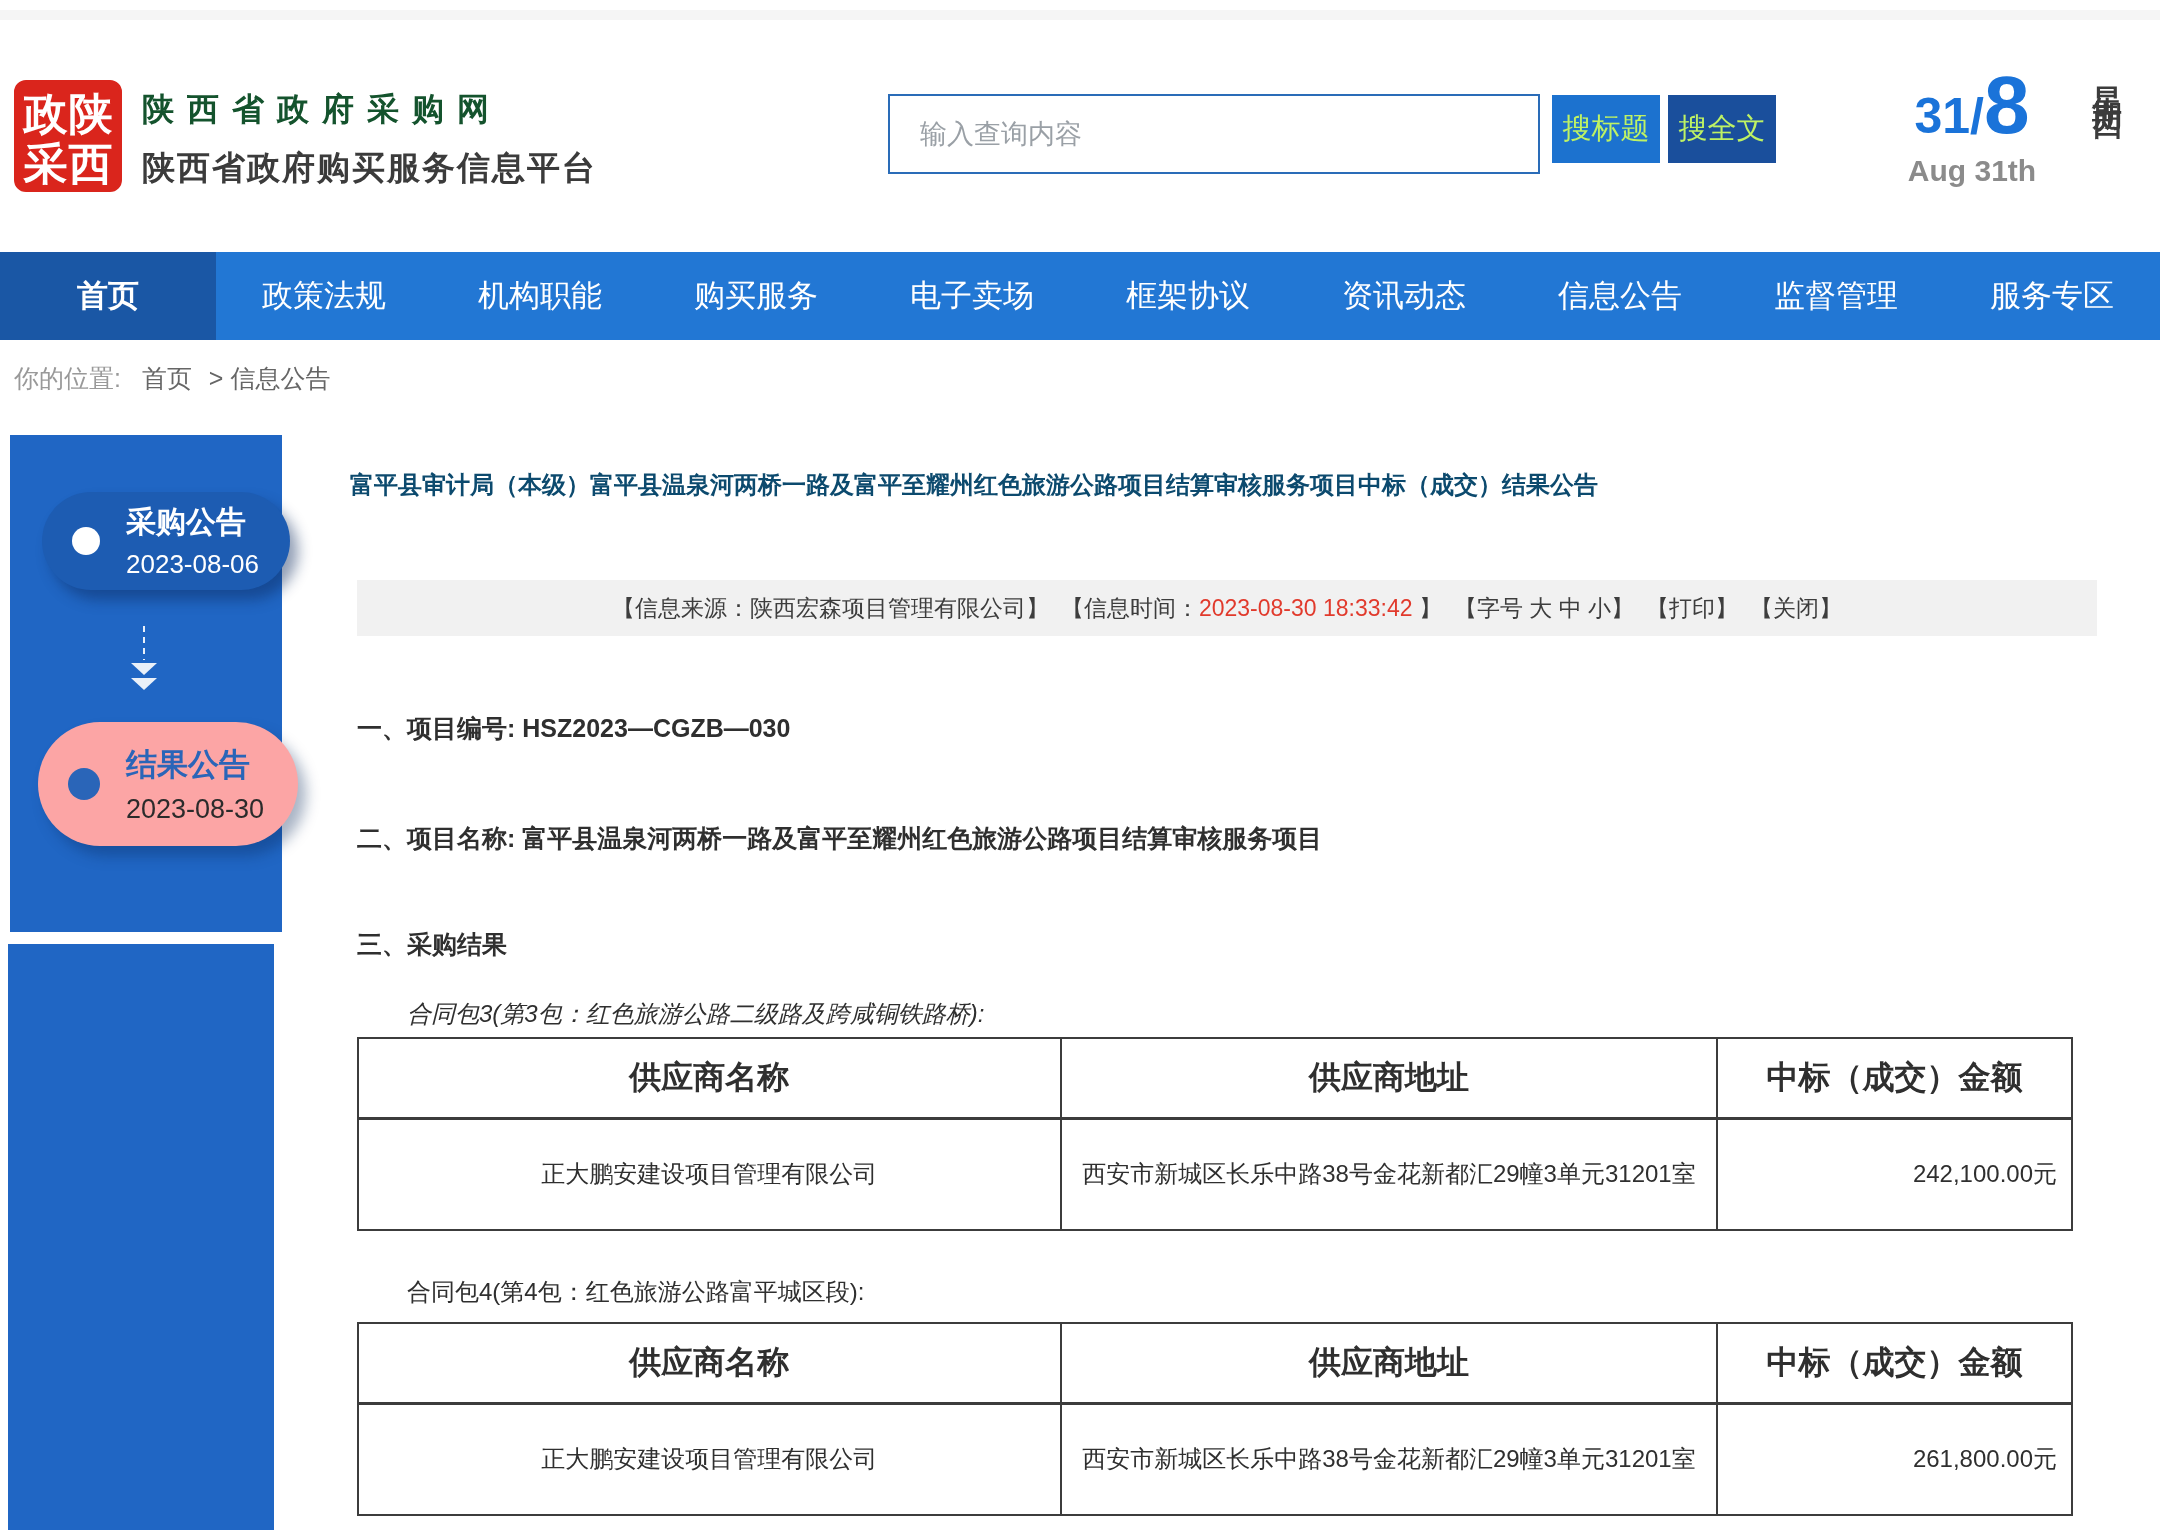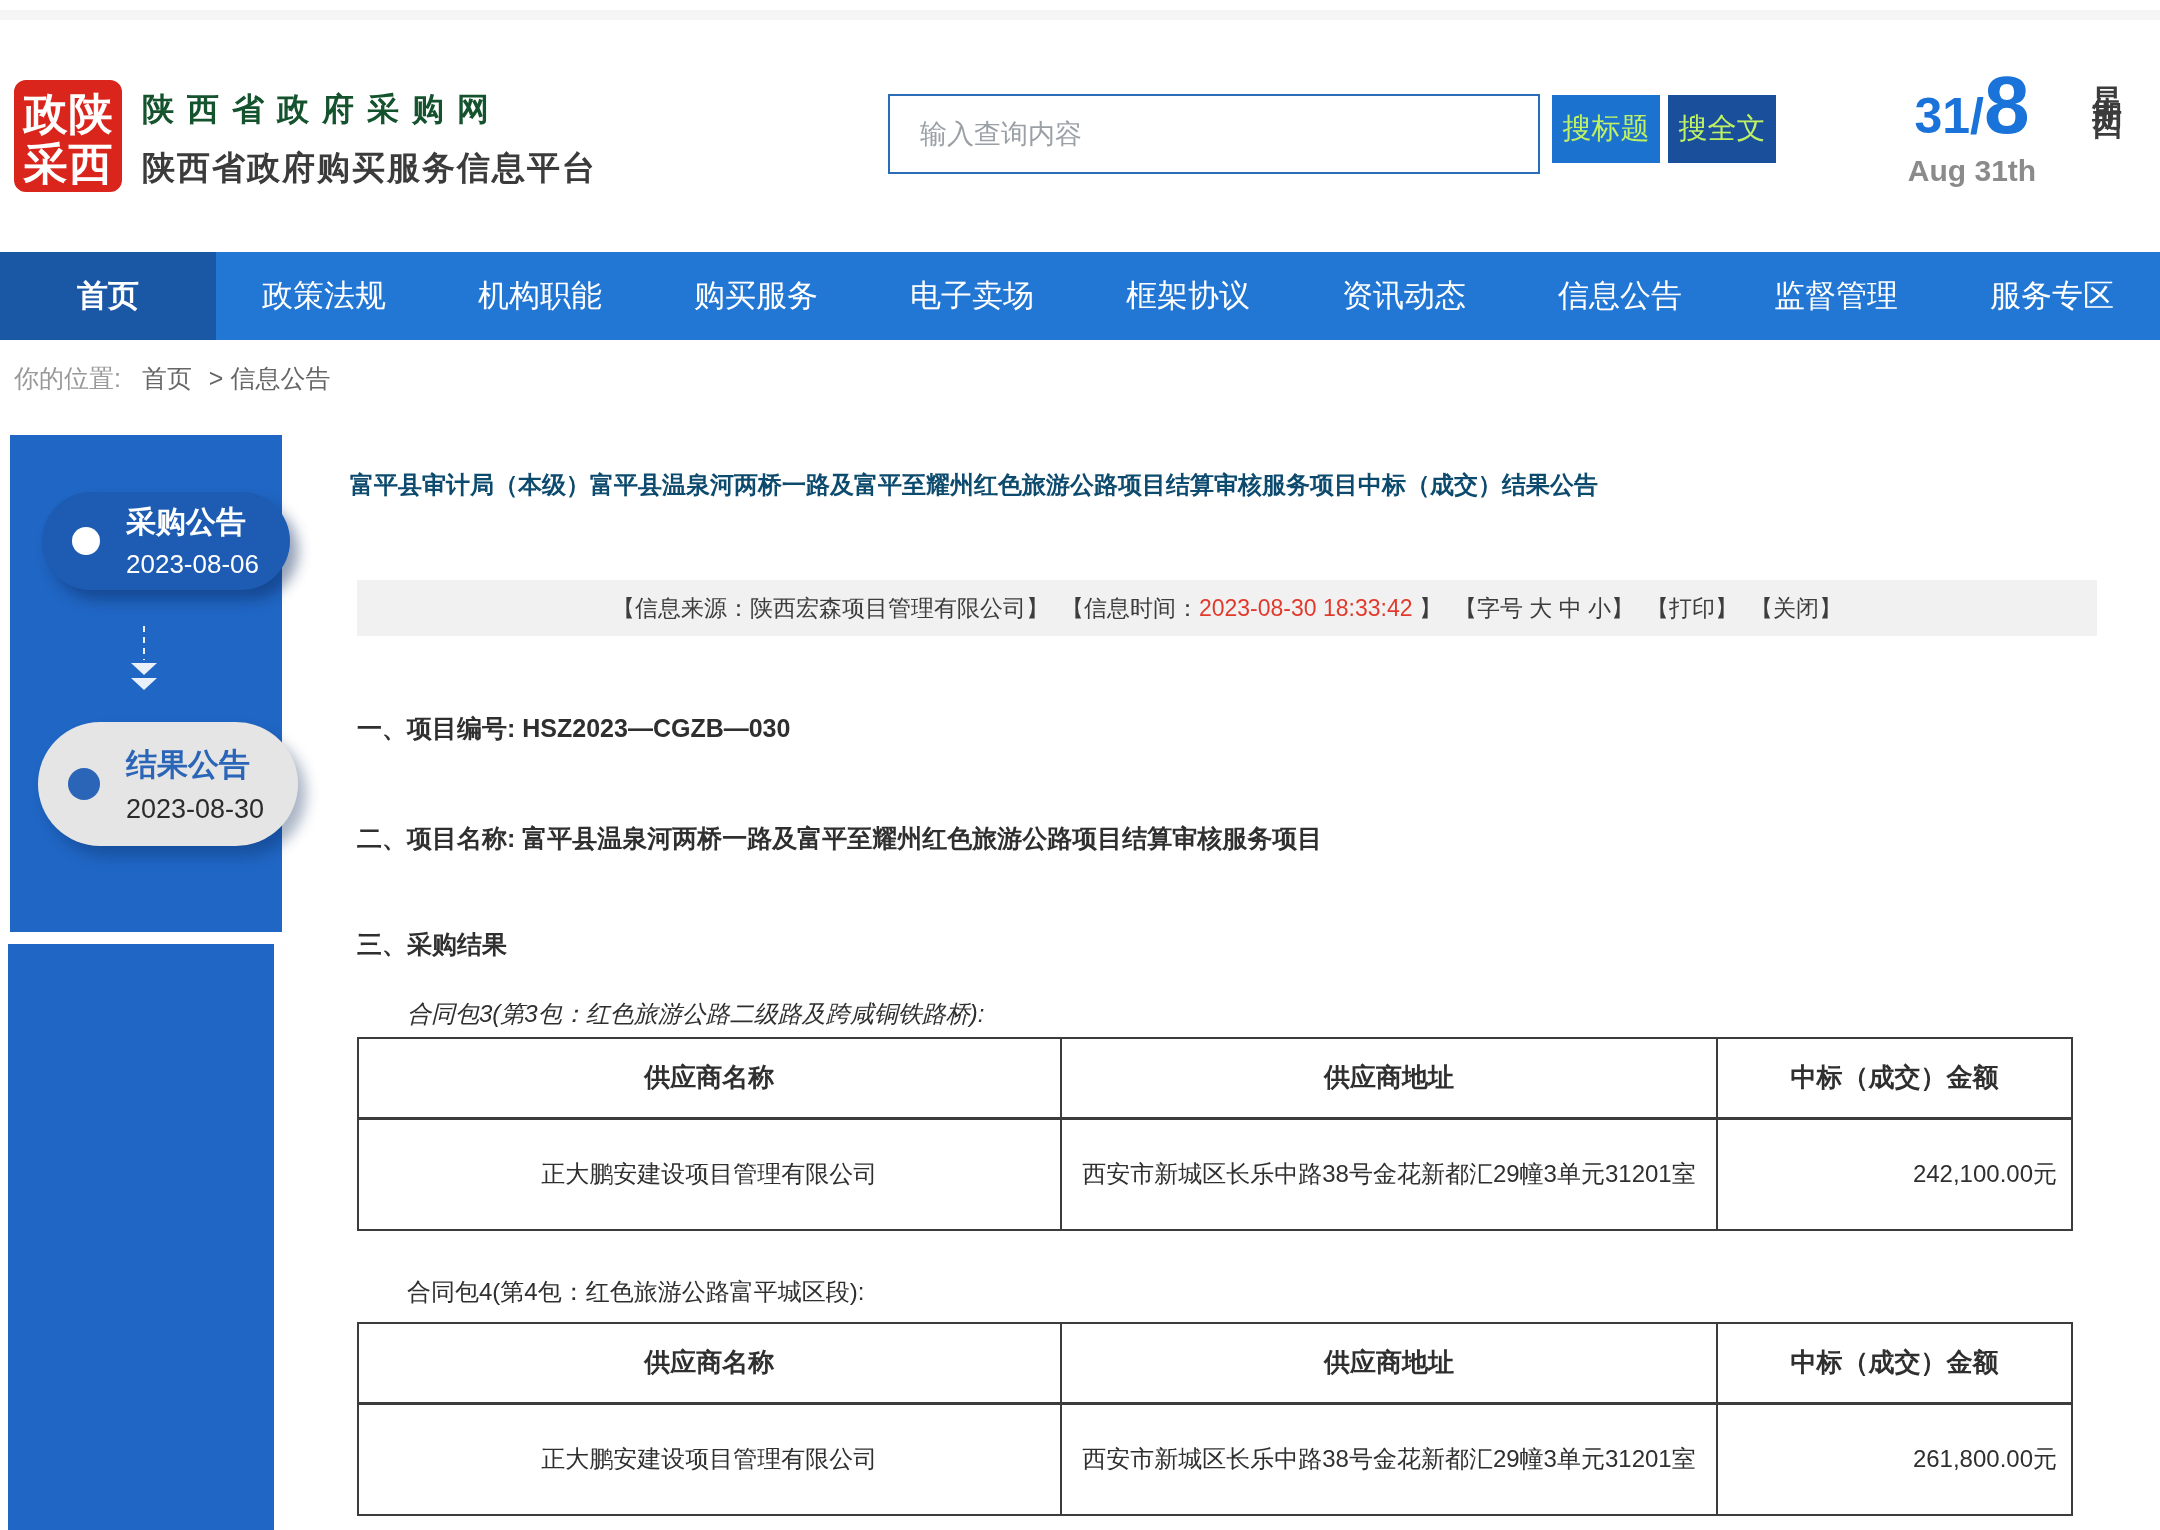--- a/index.html
+++ b/index.html
@@ -56,21 +56,21 @@
   .side-block2 { position:absolute; left:8px; top:944px; width:266px; height:586px; background:#2066c4; }
 
   .pill { position:absolute; display:flex; align-items:center; cursor:pointer; }
   .pill .dot { border-radius:50%; flex:0 0 auto; }
   .pill .pill-texts { margin-left:26px; }
   .pill1 { left:42px; top:492px; width:248px; height:98px; background:#1d5cb2; border-radius:49px;
     box-shadow:8px 10px 14px rgba(10,40,90,.45); padding-left:30px; }
   .pill1 .dot { width:28px; height:28px; background:#fff; }
   .pill1 .pill-label { color:#fff; font-size:30px; font-weight:bold; }
   .pill1 .pill-date { color:#fff; font-size:26px; margin-top:6px; }
-  .pill2 { left:38px; top:722px; width:260px; height:124px; background:#e5e5e5; border-radius:62px;
+  .pill2 { left:38px; top:722px; width:260px; height:124px; background:#fca5a5; border-radius:62px;
     box-shadow:8px 10px 14px rgba(10,40,90,.35); padding-left:30px; }
   .pill2 .dot { width:32px; height:32px; background:#2a65b8; }
   .pill2 .pill-label { color:#2a65b8; font-size:31px; font-weight:bold; }
   .pill2 .pill-date { color:#2b2b2b; font-size:27px; margin-top:8px; }
 
   .timeline-arrow { position:absolute; left:131px; top:626px; width:26px; text-align:center; }
   .timeline-arrow .dash { width:2px; height:34px; margin:0 auto;
     background:repeating-linear-gradient(to bottom, rgba(255,255,255,.9) 0 6px, transparent 6px 11px); }
   .timeline-arrow .chev { width:0; height:0; margin:3px auto 0; border-left:13px solid transparent;
     border-right:13px solid transparent; border-top:12px solid rgba(255,255,255,.9); }
@@ -91,21 +91,21 @@
   .sec3 { top:928px; }
   .pkg-heading { position:absolute; left:407px; font-size:24px; color:#2f2f2f; }
   .pkg3 { top:998px;font-style:italic; }
   .pkg4 { top:1276px; }
 
   .result-table { position:absolute; left:357px; width:1716px; border-collapse:collapse; table-layout:fixed; }
   .tbl1 { top:1037px; }
   .tbl2 { top:1322px; }
   .result-table th, .result-table td { border:2px solid #3c3c3c; font-size:24px; color:#2f2f2f;
     text-align:center; vertical-align:middle; }
-  .result-table th { height:80px; font-size:26px; font-weight:bold; border-bottom-width:3px; }
+  .result-table th { height:80px; font-size:32px; font-weight:bold; border-bottom-width:3px; }
   .result-table td { height:112px; line-height:40px; padding:6px 12px; }
   .result-table td.amount { text-align:right; padding-right:14px; }
   .col-name { width:41%; } .col-addr { width:38.3%; } .col-amt { width:20.7%; }
 </style>
 </head>
 <body>
 
 <div id="page">
 
   <div class="top-strip"></div>

